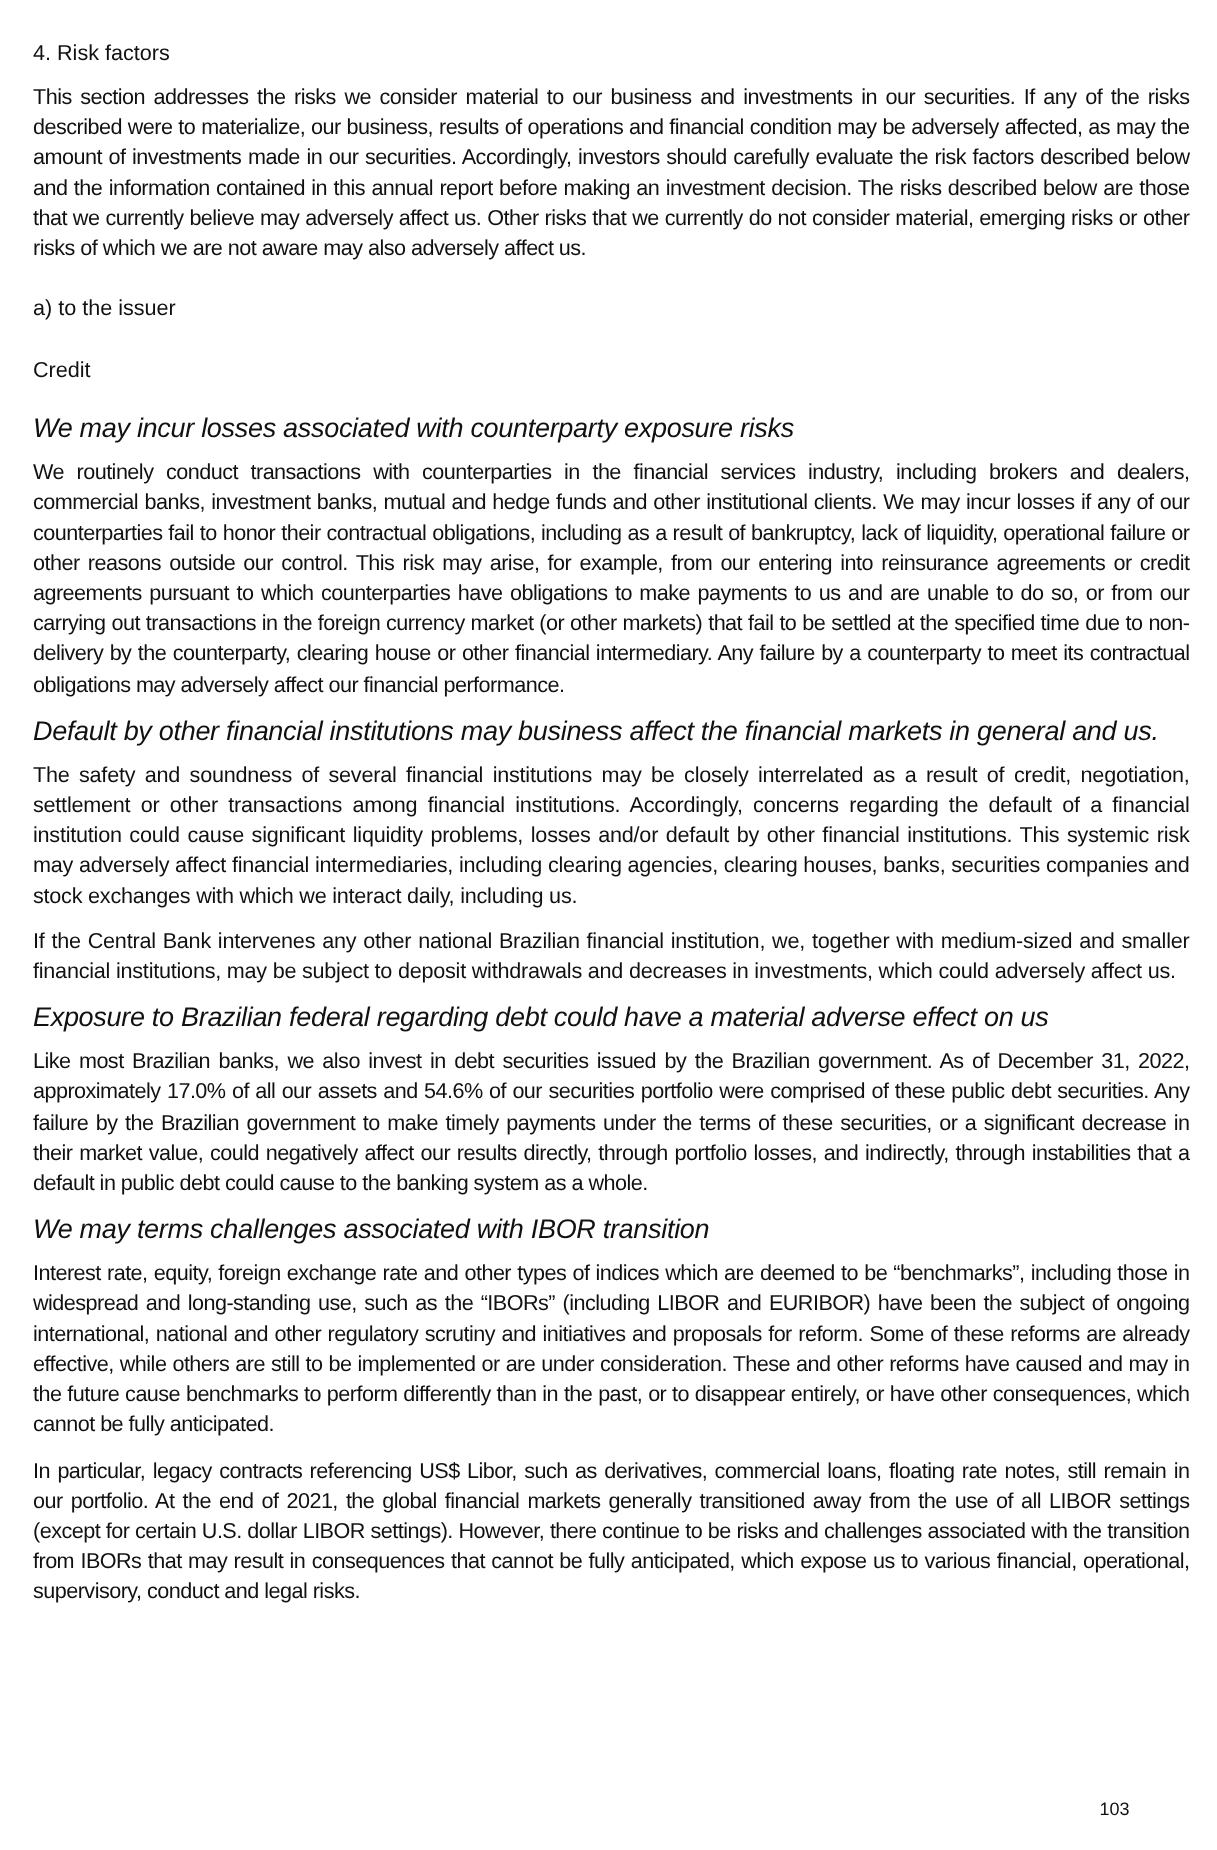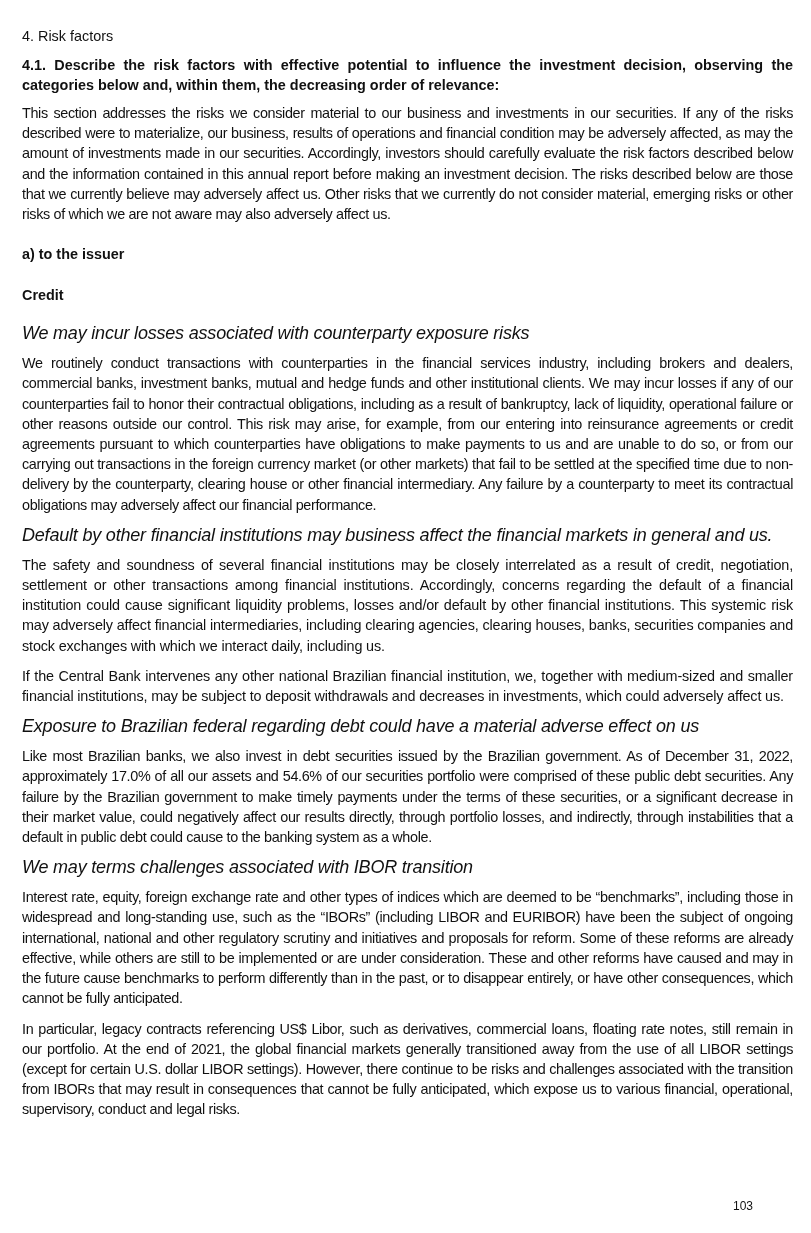--- a/index.html
+++ b/index.html
@@ -5,31 +5,30 @@
     html, body { margin: 0; padding: 0; background: #ffffff; }
     body {
       width: 811px; height: 1233px; position: relative; overflow: hidden;
       font-family: "Liberation Sans", sans-serif; color: #111111;
     }
     .page { position: absolute; left: 22px; top: 26px; width: 771px; }
     .h1 { font-weight: normal; font-size: 14.4px; line-height: 20px; margin: 0 0 9px 0; }
     .h2 { font-weight: bold; font-size: 14.4px; line-height: 20px; margin: 0 0 8px 0; text-align: justify; }
     .p { font-size: 14.4px; line-height: 20.2px; text-align: justify; margin: 0 0 10px 0; letter-spacing: -0.15px; }
     .cond { letter-spacing: -0.35px; }
-    .sub { font-weight: bold; font-size: 14.4px; line-height: 20px; margin: 0 0 21px 0; }
+    .sub { font-weight: normal; font-size: 14.4px; line-height: 20px; margin: 0 0 21px 0; }
     .ital { font-style: italic; font-size: 18px; line-height: 20px; margin: 0 0 10px 0; letter-spacing: -0.2px; }
     .gap-a { margin-top: 20px; }
     .pagenum { position: absolute; left: 733px; top: 1199px; font-size: 12px; }
   </style>
 </head>
 <body>
 
 <div class="page">
   <div class="h1">4. Risk factors</div>
-  <div class="h2">4.1. Describe the risk factors with effective potential to influence the investment decision, observing the categories below and, within them, the decreasing order of relevance:</div>
   <p class="p cond">This section addresses the risks we consider material to our business and investments in our securities. If any of the risks described were to materialize, our business, results of operations and financial condition may be adversely affected, as may the amount of investments made in our securities. Accordingly, investors should carefully evaluate the risk factors described below and the information contained in this annual report before making an investment decision. The risks described below are those that we currently believe may adversely affect us. Other risks that we currently do not consider material, emerging risks or other risks of which we are not aware may also adversely affect us.</p>
 
   <div class="sub gap-a">a) to the issuer</div>
   <div class="sub" style="margin-bottom:18px">Credit</div>
 
   <div class="ital">We may incur losses associated with counterparty exposure risks</div>
   <p class="p cond">We routinely conduct transactions with counterparties in the financial services industry, including brokers and dealers, commercial banks, investment banks, mutual and hedge funds and other institutional clients. We may incur losses if any of our counterparties fail to honor their contractual obligations, including as a result of bankruptcy, lack of liquidity, operational failure or other reasons outside our control. This risk may arise, for example, from our entering into reinsurance agreements or credit agreements pursuant to which counterparties have obligations to make payments to us and are unable to do so, or from our carrying out transactions in the foreign currency market (or other markets) that fail to be settled at the specified time due to non-delivery by the counterparty, clearing house or other financial intermediary. Any failure by a counterparty to meet its contractual obligations may adversely affect our financial performance.</p>
 
   <div class="ital">Default by other financial institutions may business affect the financial markets in general and us.</div>
   <p class="p">The safety and soundness of several financial institutions may be closely interrelated as a result of credit, negotiation, settlement or other transactions among financial institutions. Accordingly, concerns regarding the default of a financial institution could cause significant liquidity problems, losses and/or default by other financial institutions. This systemic risk may adversely affect financial intermediaries, including clearing agencies, clearing houses, banks, securities companies and stock exchanges with which we interact daily, including us.</p>

